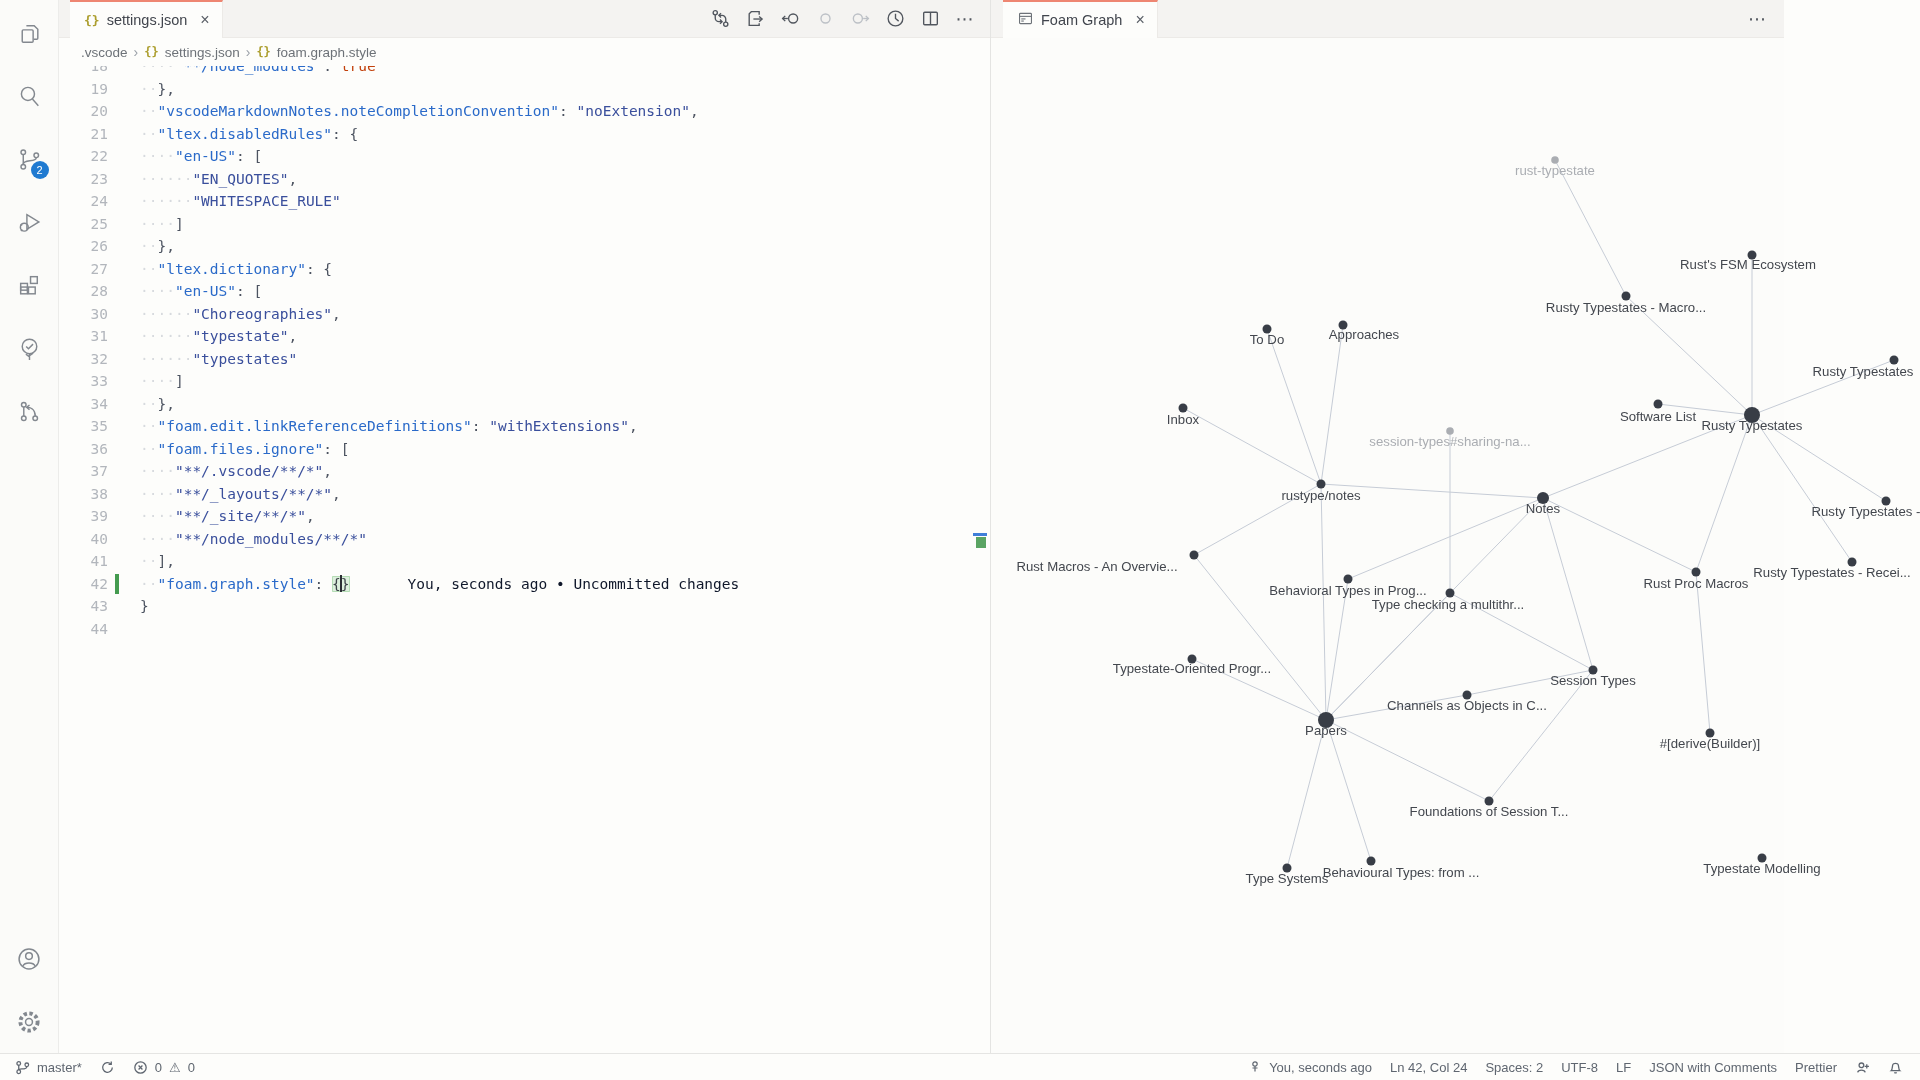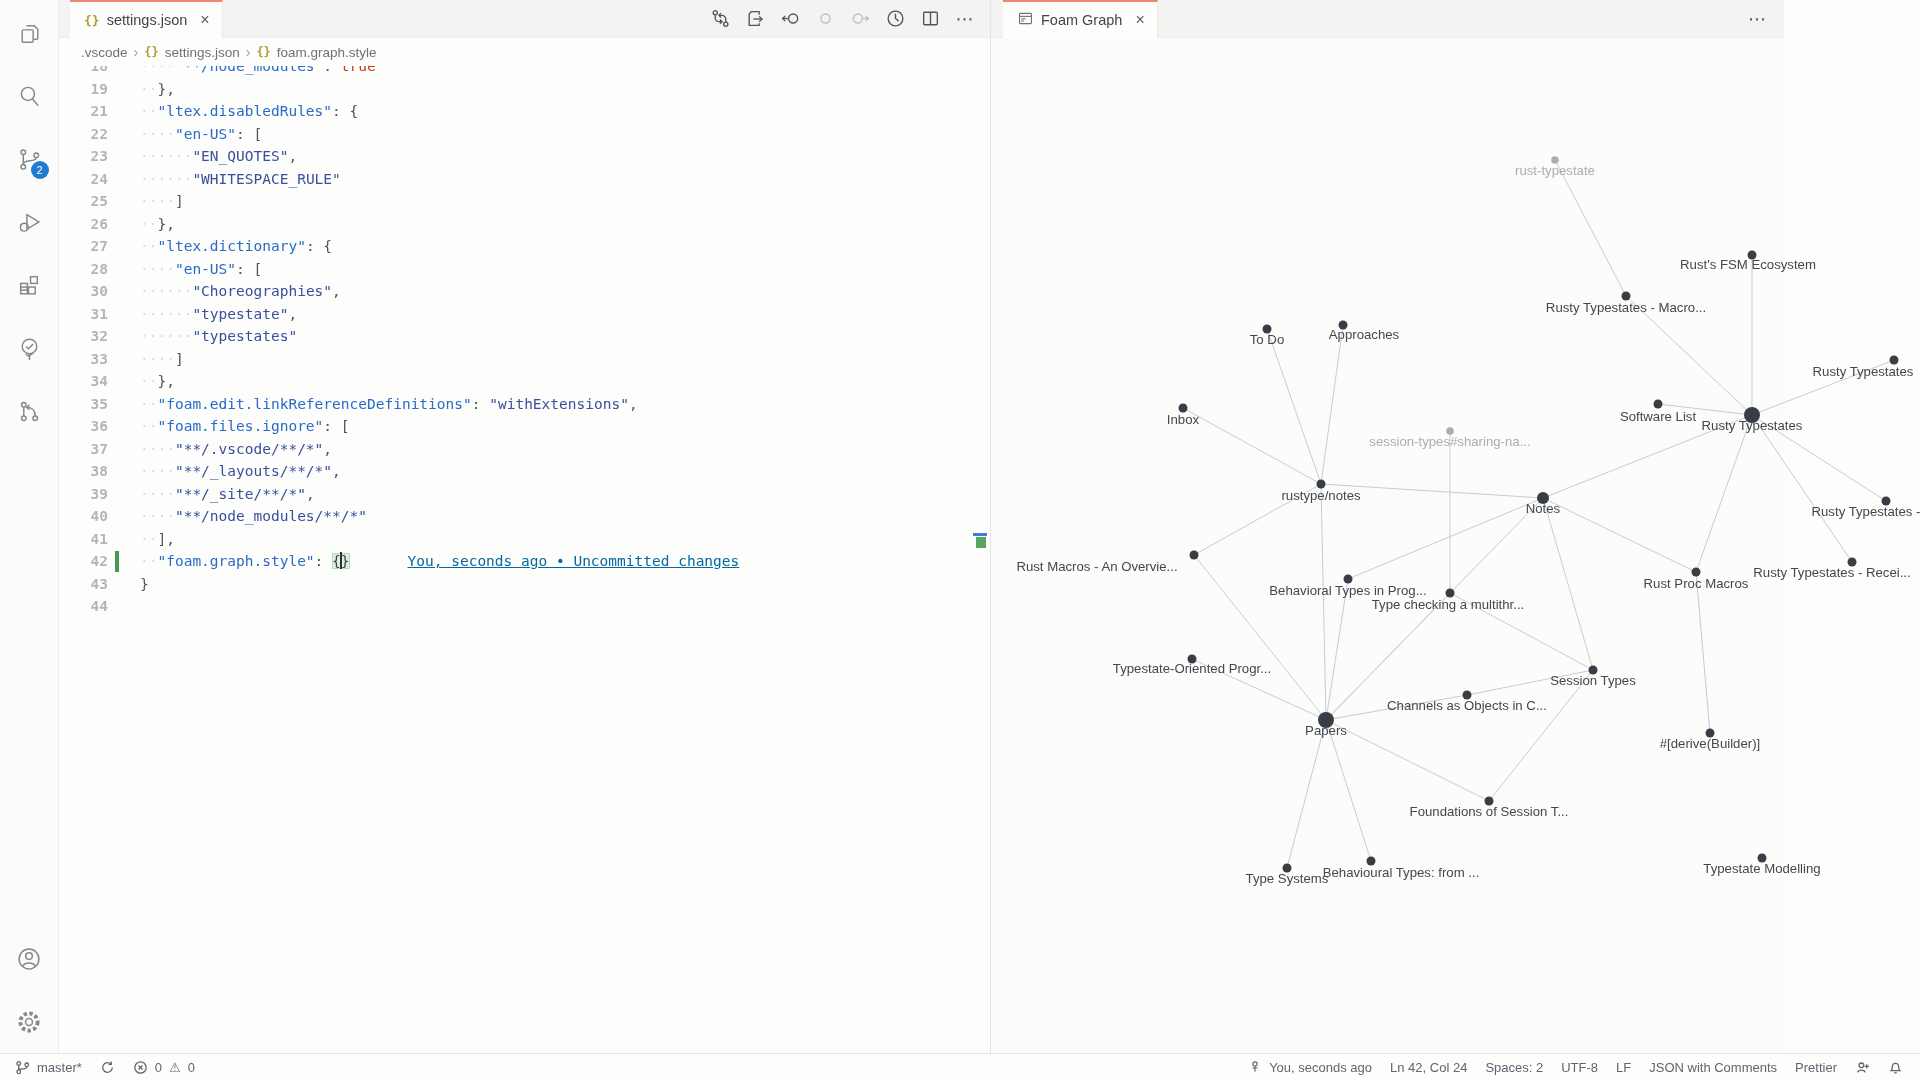--- a/index.html
+++ b/index.html
@@ -28,31 +28,31 @@
   .tb-more { color:#51565e; font-size:18px; letter-spacing:1px; cursor:pointer; }
 
   .breadcrumb { position:absolute; left:0; top:38px; right:0; height:28px; display:flex; align-items:center; gap:6px; padding-left:22px; font-size:13.5px; color:#6d7278; background:#fdfdfb; }
   .breadcrumb .sep { color:#9aa0a8; font-size:14px; }
   .breadcrumb .bc-icon { color:#ac9e2e; font-family:"DejaVu Sans Mono", monospace; font-size:12px; font-weight:bold; }
 
   
   .code-area { position:absolute; left:0; top:66px; right:0; bottom:0; overflow:hidden; font-family:"DejaVu Sans Mono", monospace; font-size:14.5px; line-height:22.5px; color:#4c5360; }
   #code-lines { position:absolute; top:-11px; left:0; right:0; }
   .code-line { display:flex; height:22.5px; white-space:pre; }
-  .code-line .ln { flex:0 0 49px; text-align:right; color:#b2b6bc; user-select:none;font-weight:bold; }
+  .code-line .ln { flex:0 0 49px; text-align:right; color:#b2b6bc; user-select:none; }
   .code-line .gpad { flex:0 0 32px; position:relative; }
   .code-line.modified .gpad::before { content:""; position:absolute; left:7px; top:1px; bottom:1px; width:3.5px; background:#449b4f; }
   .tk-ws { color:#d7dade; }
   .tk-key { color:#2a6ac9; }
   .tk-str { color:#3a4f9c; }
   .tk-kw { color:#c2410c; }
   .tk-punct { color:#4c5360; }
   .tk-ins { background:#ddefdd; box-shadow:inset 0 0 0 1px #b5dcb5; border-radius:1px; color:#3c4248; }
   .cursor { display:inline-block; width:1.6px; height:17px; background:#2b2e33; vertical-align:-3px; margin:0 -0.8px; }
-  .blame { color:#0369a1; margin-left:58px;text-decoration:underline; }
+  .blame { color:#0f172a; margin-left:58px; }
 
   .ruler-cursor { position:absolute; right:3px; top:533px; width:14px; height:2.5px; background:#3f7ed8; }
   .ruler-mod { position:absolute; right:4px; top:537px; width:10px; height:11px; background:#5aa463; }
 
   
   .panel { position:absolute; left:990px; top:0; width:794px; height:1053px; background:#fcfcfa; border-left:1px solid #e4e4e2; }
   .panel .tab { margin-left:12px; }
   .panel-tabbar-more { margin-left:auto; color:#51565e; font-size:18px; padding-right:18px; display:flex; align-items:center; cursor:pointer; }
   .graph-area { position:absolute; left:0; top:38px; right:0; bottom:0; }
   .graph-area svg { display:block; }
@@ -213,20 +213,21 @@
       <span>settings.json</span>
       <span class="sep">›</span>
       <span class="bc-icon">{}</span>
       <span>foam.graph.style</span>
     </div>
 
     <div class="code-area">
       <div id="code-lines">
           <div class="code-line"><span class="ln">18</span><span class="gpad"></span><span class="content"><span class="tk-ws">····</span><span class="tk-key">"**/node_modules"</span><span class="tk-punct">: </span><span class="tk-kw">true</span></span></div>
           <div class="code-line"><span class="ln">19</span><span class="gpad"></span><span class="content"><span class="tk-ws">··</span><span class="tk-punct">},</span></span></div>
+          <div class="code-line"><span class="ln">20</span><span class="gpad"></span><span class="content"><span class="tk-ws">··</span><span class="tk-key">"vscodeMarkdownNotes.noteCompletionConvention"</span><span class="tk-punct">: </span><span class="tk-str">"noExtension"</span><span class="tk-punct">,</span></span></div>
           <div class="code-line"><span class="ln">21</span><span class="gpad"></span><span class="content"><span class="tk-ws">··</span><span class="tk-key">"ltex.disabledRules"</span><span class="tk-punct">: {</span></span></div>
           <div class="code-line"><span class="ln">22</span><span class="gpad"></span><span class="content"><span class="tk-ws">····</span><span class="tk-key">"en-US"</span><span class="tk-punct">: [</span></span></div>
           <div class="code-line"><span class="ln">23</span><span class="gpad"></span><span class="content"><span class="tk-ws">······</span><span class="tk-str">"EN_QUOTES"</span><span class="tk-punct">,</span></span></div>
           <div class="code-line"><span class="ln">24</span><span class="gpad"></span><span class="content"><span class="tk-ws">······</span><span class="tk-str">"WHITESPACE_RULE"</span></span></div>
           <div class="code-line"><span class="ln">25</span><span class="gpad"></span><span class="content"><span class="tk-ws">····</span><span class="tk-punct">]</span></span></div>
           <div class="code-line"><span class="ln">26</span><span class="gpad"></span><span class="content"><span class="tk-ws">··</span><span class="tk-punct">},</span></span></div>
           <div class="code-line"><span class="ln">27</span><span class="gpad"></span><span class="content"><span class="tk-ws">··</span><span class="tk-key">"ltex.dictionary"</span><span class="tk-punct">: {</span></span></div>
           <div class="code-line"><span class="ln">28</span><span class="gpad"></span><span class="content"><span class="tk-ws">····</span><span class="tk-key">"en-US"</span><span class="tk-punct">: [</span></span></div>
           <div class="code-line"><span class="ln">30</span><span class="gpad"></span><span class="content"><span class="tk-ws">······</span><span class="tk-str">"Choreographies"</span><span class="tk-punct">,</span></span></div>
           <div class="code-line"><span class="ln">31</span><span class="gpad"></span><span class="content"><span class="tk-ws">······</span><span class="tk-str">"typestate"</span><span class="tk-punct">,</span></span></div>

